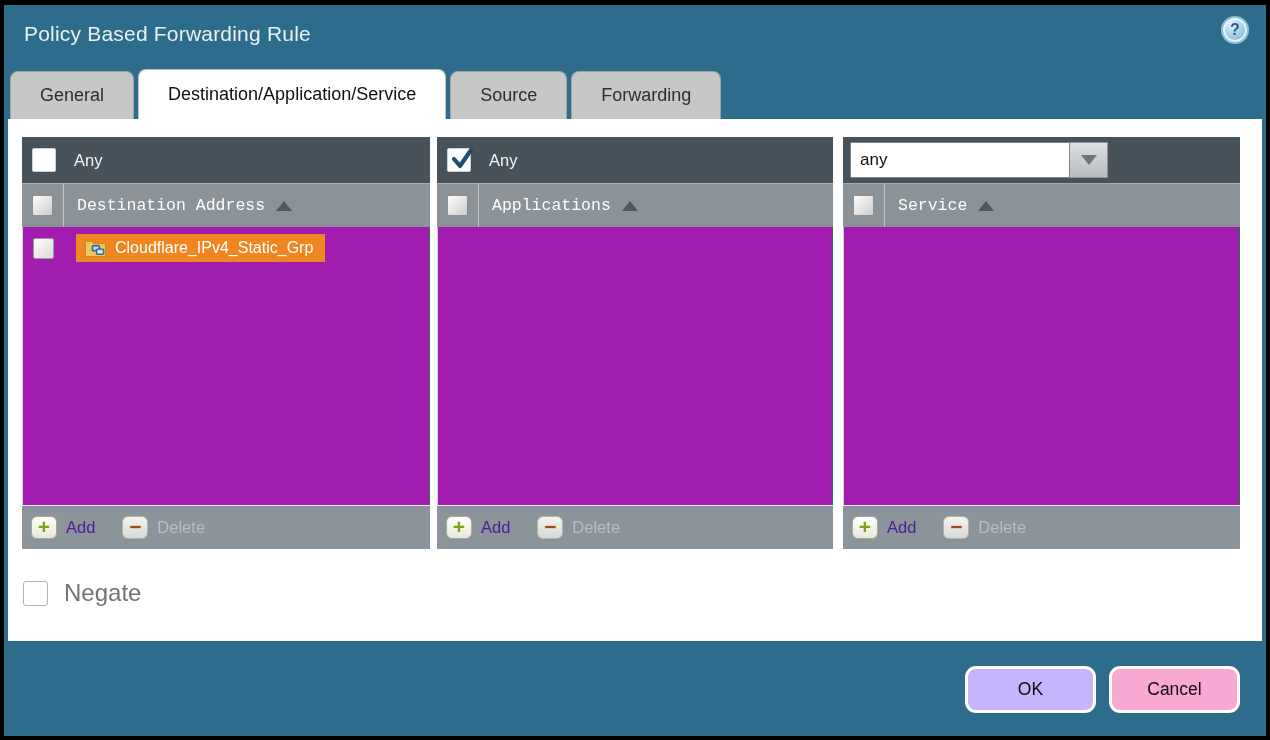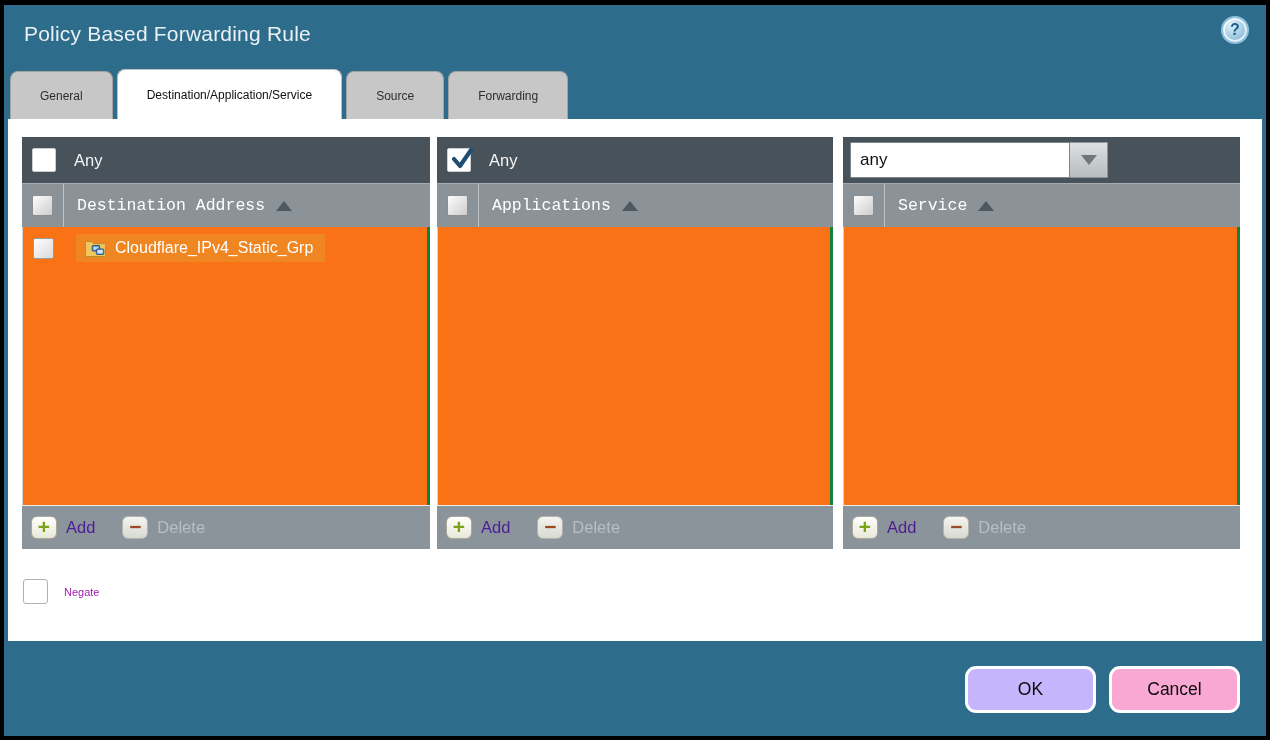--- a/index.html
+++ b/index.html
@@ -41,21 +41,21 @@
     display: flex; align-items: flex-end; gap: 4px;
   }
   .tab {
     height: 48px;
     display: flex; align-items: center;
     padding: 0 29px;
     background: #C7C7C7;
     border: 1px solid #A3A3A3;
     border-bottom: none;
     border-radius: 8px 8px 0 0;
-    font-size: 12px; color: #2E2E2E;
+    font-size: 18px; color: #2E2E2E;
     cursor: pointer;
     white-space: nowrap;
     margin-top: 24px;
   }
   .tab.active {
     background: #FFFFFF;
     border-color: #BFBFBF;
     color: #101010;
     height: 50px;
     z-index: 3;
@@ -100,23 +100,23 @@
   }
   .sort-asc {
     width: 0; height: 0; align-self: center;
     margin-left: 11px;
     border-left: 8px solid transparent;
     border-right: 8px solid transparent;
     border-bottom: 10px solid #4E585F;
   }
   .list {
     flex: 1 1 auto;
-    background: #f97316;
+    background: #a21caf;
     border-left: 1px solid #D4D4D4;
-    border-right: 3px solid #15803d;
+    border-right: 1px solid #15803d;
     overflow: hidden;
   }
   .row {
     display: flex; align-items: center;
     padding: 7px 0 0 10px;
   }
   .sel {
     margin-left: 22px;
     background: #F08621;
     color: #FFFFFF;
@@ -210,21 +210,21 @@
     width: 0; height: 0;
     border-left: 8px solid transparent;
     border-right: 8px solid transparent;
     border-top: 10px solid #6E777D;
   }
   
   .negate-row {
     position: absolute; left: 15px; top: 460px;
     display: flex; align-items: center; gap: 16px;
   }
-  .negate-label { font-size: 11px; color: #a21caf; }
+  .negate-label { font-size: 24px; color: #737373; }
   
   .btnrow {
     position: absolute; right: 26px; bottom: 23px;
     display: flex; gap: 13px;
   }
   .dlgbtn {
     width: 131px; height: 47px;
     border: 3px solid #FFFFFF;
     border-radius: 11px;
     font-family: "Liberation Sans", sans-serif;

